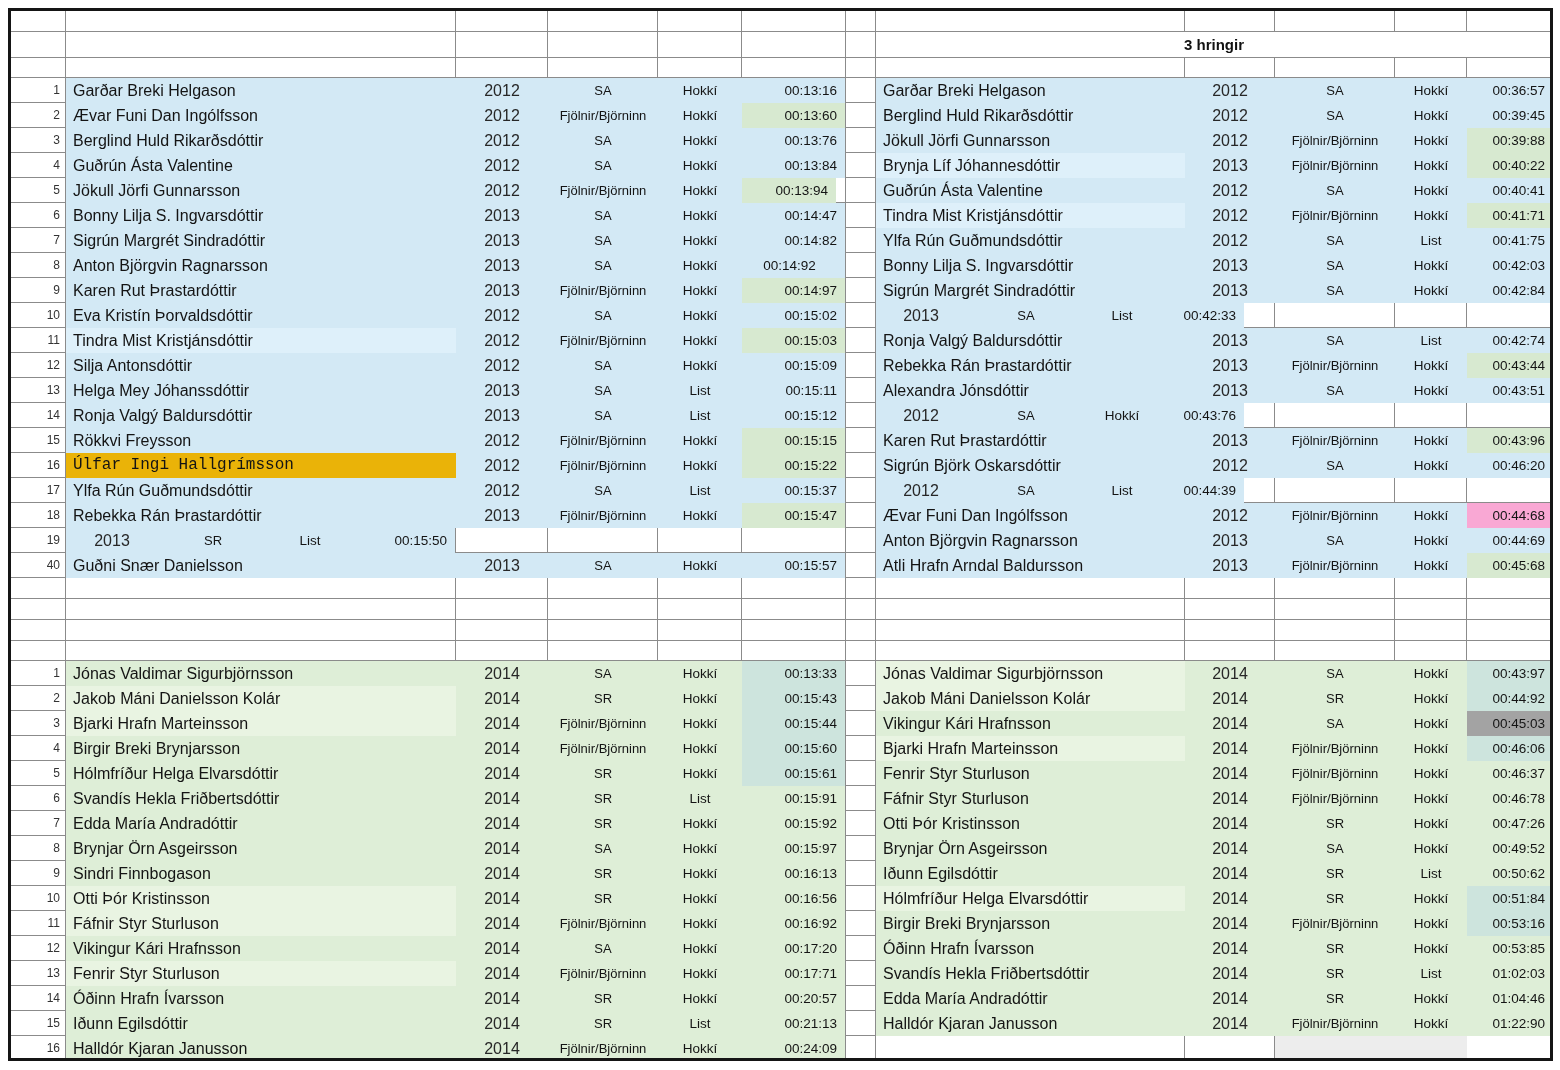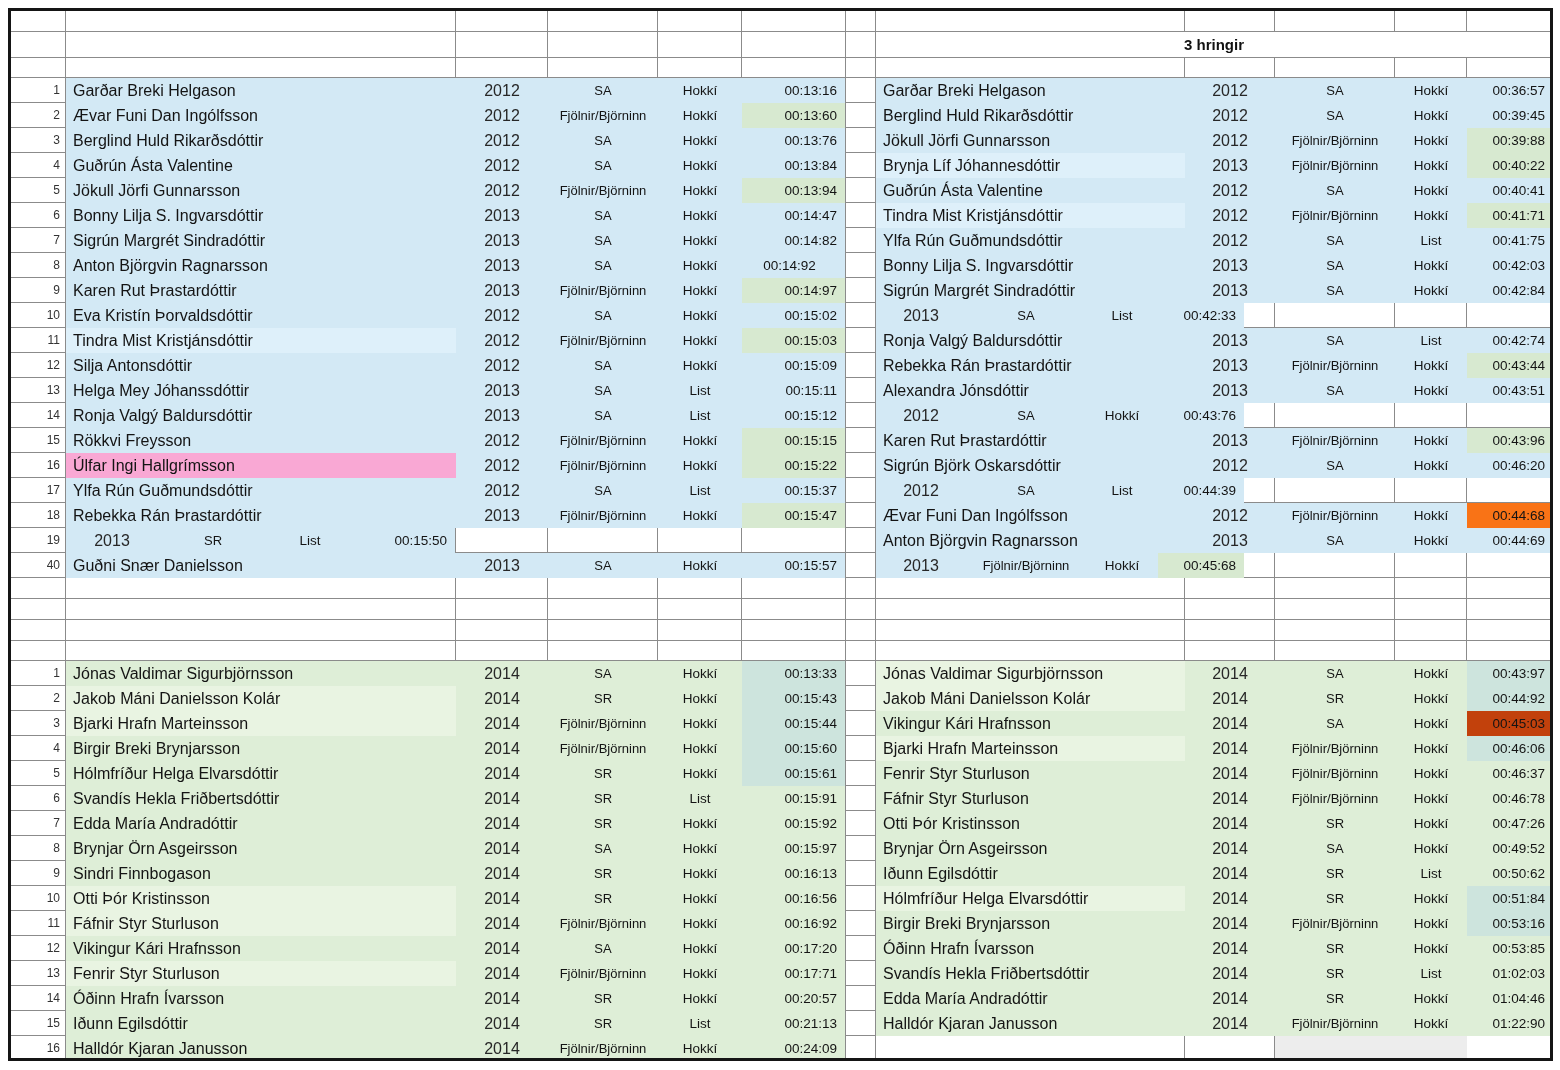--- a/index.html
+++ b/index.html
@@ -600,21 +600,21 @@
     <div class="cell club" style="width: 110px; background: rgb(211, 233, 245);">SA</div>
     <div class="cell cat" style="width: 84px; background: rgb(211, 233, 245);">Hokkí</div>
     <div class="cell time" style="width: 103px; background: rgb(211, 233, 245);">00:13:84</div>
   </div>
       <div class="race-row" style="left: 8px; top: 178px;">
     <div class="cell num" style="width: 58px;">5</div>
     <div class="cell name" style="width: 390px; background: rgb(211, 233, 245);">Jökull Jörfi Gunnarsson</div>
     <div class="cell year" style="width: 92px; background: rgb(211, 233, 245);">2012</div>
     <div class="cell club" style="width: 110px; background: rgb(211, 233, 245);">Fjölnir/Björninn</div>
     <div class="cell cat" style="width: 84px; background: rgb(211, 233, 245);">Hokkí</div>
-    <div class="cell time" style="width: 103px; background: rgb(215, 233, 208);">00:13:94</div>
+    <div class="cell time" style="width: 94px; background: rgb(215, 233, 208);">00:13:94</div>
   </div>
       <div class="race-row" style="left: 8px; top: 203px;">
     <div class="cell num" style="width: 58px;">6</div>
     <div class="cell name" style="width: 390px; background: rgb(211, 233, 245);">Bonny Lilja S. Ingvarsdóttir</div>
     <div class="cell year" style="width: 92px; background: rgb(211, 233, 245);">2013</div>
     <div class="cell club" style="width: 110px; background: rgb(211, 233, 245);">SA</div>
     <div class="cell cat" style="width: 84px; background: rgb(211, 233, 245);">Hokkí</div>
     <div class="cell time" style="width: 103px; background: rgb(211, 233, 245);">00:14:47</div>
   </div>
       <div class="race-row" style="left: 8px; top: 228px;">
@@ -684,21 +684,21 @@
       <div class="race-row" style="left: 8px; top: 428px;">
     <div class="cell num" style="width: 58px;">15</div>
     <div class="cell name" style="width: 390px; background: rgb(211, 233, 245);">Rökkvi Freysson</div>
     <div class="cell year" style="width: 92px; background: rgb(211, 233, 245);">2012</div>
     <div class="cell club" style="width: 110px; background: rgb(211, 233, 245);">Fjölnir/Björninn</div>
     <div class="cell cat" style="width: 84px; background: rgb(211, 233, 245);">Hokkí</div>
     <div class="cell time" style="width: 103px; background: rgb(215, 233, 208);">00:15:15</div>
   </div>
       <div class="race-row" style="left: 8px; top: 453px;">
     <div class="cell num" style="width: 58px;">16</div>
-    <div class="cell name" style="width: 390px; background: #f9a8d4;">Úlfar Ingi Hallgrímsson</div>
+    <div class="cell name" style="width: 390px; background: #eab308; font-family: Liberation Mono, monospace;">Úlfar Ingi Hallgrímsson</div>
     <div class="cell year" style="width: 92px; background: rgb(211, 233, 245);">2012</div>
     <div class="cell club" style="width: 110px; background: rgb(211, 233, 245);">Fjölnir/Björninn</div>
     <div class="cell cat" style="width: 84px; background: rgb(211, 233, 245);">Hokkí</div>
     <div class="cell time" style="width: 103px; background: rgb(215, 233, 208);">00:15:22</div>
   </div>
       <div class="race-row" style="left: 8px; top: 478px;">
     <div class="cell num" style="width: 58px;">17</div>
     <div class="cell name" style="width: 390px; background: rgb(211, 233, 245);">Ylfa Rún Guðmundsdóttir</div>
     <div class="cell year" style="width: 92px; background: rgb(211, 233, 245);">2012</div>
     <div class="cell club" style="width: 110px; background: rgb(211, 233, 245);">SA</div>
@@ -860,32 +860,33 @@
     <div class="cell club" style="width: 120px; background: rgb(211, 233, 245);">SA</div>
     <div class="cell cat" style="width: 72px; background: rgb(211, 233, 245);">List</div>
     <div class="cell time" style="width: 86px; background: rgb(211, 233, 245);">00:44:39</div>
   </div>
       <div class="race-row" style="left: 876px; top: 503px;">
 
     <div class="cell name" style="width: 309px; background: rgb(211, 233, 245);">Ævar Funi Dan Ingólfsson</div>
     <div class="cell year" style="width: 90px; background: rgb(211, 233, 245);">2012</div>
     <div class="cell club" style="width: 120px; background: rgb(211, 233, 245);">Fjölnir/Björninn</div>
     <div class="cell cat" style="width: 72px; background: rgb(211, 233, 245);">Hokkí</div>
-    <div class="cell time" style="width: 86px; background: #f97316; padding-left: 25px;">00:44:68</div>
+    <div class="cell time" style="width: 86px; background: #f9a8d4; padding-left: 25px;">00:44:68</div>
   </div>
       <div class="race-row" style="left: 876px; top: 528px;">
 
     <div class="cell name" style="width: 309px; background: rgb(211, 233, 245);">Anton Björgvin Ragnarsson</div>
     <div class="cell year" style="width: 90px; background: rgb(211, 233, 245);">2013</div>
     <div class="cell club" style="width: 120px; background: rgb(211, 233, 245);">SA</div>
     <div class="cell cat" style="width: 72px; background: rgb(211, 233, 245);">Hokkí</div>
     <div class="cell time" style="width: 86px; background: rgb(211, 233, 245);">00:44:69</div>
   </div>
       <div class="race-row" style="left: 876px; top: 553px;">
 
+    <div class="cell name" style="width: 309px; background: rgb(211, 233, 245);">Atli Hrafn Arndal Baldursson</div>
     <div class="cell year" style="width: 90px; background: rgb(211, 233, 245);">2013</div>
     <div class="cell club" style="width: 120px; background: rgb(211, 233, 245);">Fjölnir/Björninn</div>
     <div class="cell cat" style="width: 72px; background: rgb(211, 233, 245);">Hokkí</div>
     <div class="cell time" style="width: 86px; background: rgb(215, 233, 208);">00:45:68</div>
   </div>
       <div class="race-row" style="left: 8px; top: 661px;">
     <div class="cell num" style="width: 58px;">1</div>
     <div class="cell name" style="width: 390px; background: rgb(222, 238, 215);">Jónas Valdimar Sigurbjörnsson</div>
     <div class="cell year" style="width: 92px; background: rgb(222, 238, 215);">2014</div>
     <div class="cell club" style="width: 110px; background: rgb(222, 238, 215);">SA</div>
@@ -1027,21 +1028,21 @@
     <div class="cell club" style="width: 120px; background: rgb(222, 238, 215);">SR</div>
     <div class="cell cat" style="width: 72px; background: rgb(222, 238, 215);">Hokkí</div>
     <div class="cell time" style="width: 86px; background: rgb(205, 228, 221);">00:44:92</div>
   </div>
       <div class="race-row" style="left: 876px; top: 711px;">
 
     <div class="cell name" style="width: 309px; background: rgb(222, 238, 215);">Vikingur Kári Hrafnsson</div>
     <div class="cell year" style="width: 90px; background: rgb(222, 238, 215);">2014</div>
     <div class="cell club" style="width: 120px; background: rgb(222, 238, 215);">SA</div>
     <div class="cell cat" style="width: 72px; background: rgb(222, 238, 215);">Hokkí</div>
-    <div class="cell time" style="width: 86px; background: #c2410c;">00:45:03</div>
+    <div class="cell time" style="width: 86px; background: #a3a3a3;">00:45:03</div>
   </div>
       <div class="race-row" style="left: 876px; top: 736px;">
 
     <div class="cell name" style="width: 309px; background: rgb(233, 244, 226);">Bjarki Hrafn Marteinsson</div>
     <div class="cell year" style="width: 90px; background: rgb(222, 238, 215);">2014</div>
     <div class="cell club" style="width: 120px; background: rgb(222, 238, 215);">Fjölnir/Björninn</div>
     <div class="cell cat" style="width: 72px; background: rgb(222, 238, 215);">Hokkí</div>
     <div class="cell time" style="width: 86px; background: rgb(205, 228, 221);">00:46:06</div>
   </div>
       <div class="race-row" style="left: 876px; top: 761px;">

